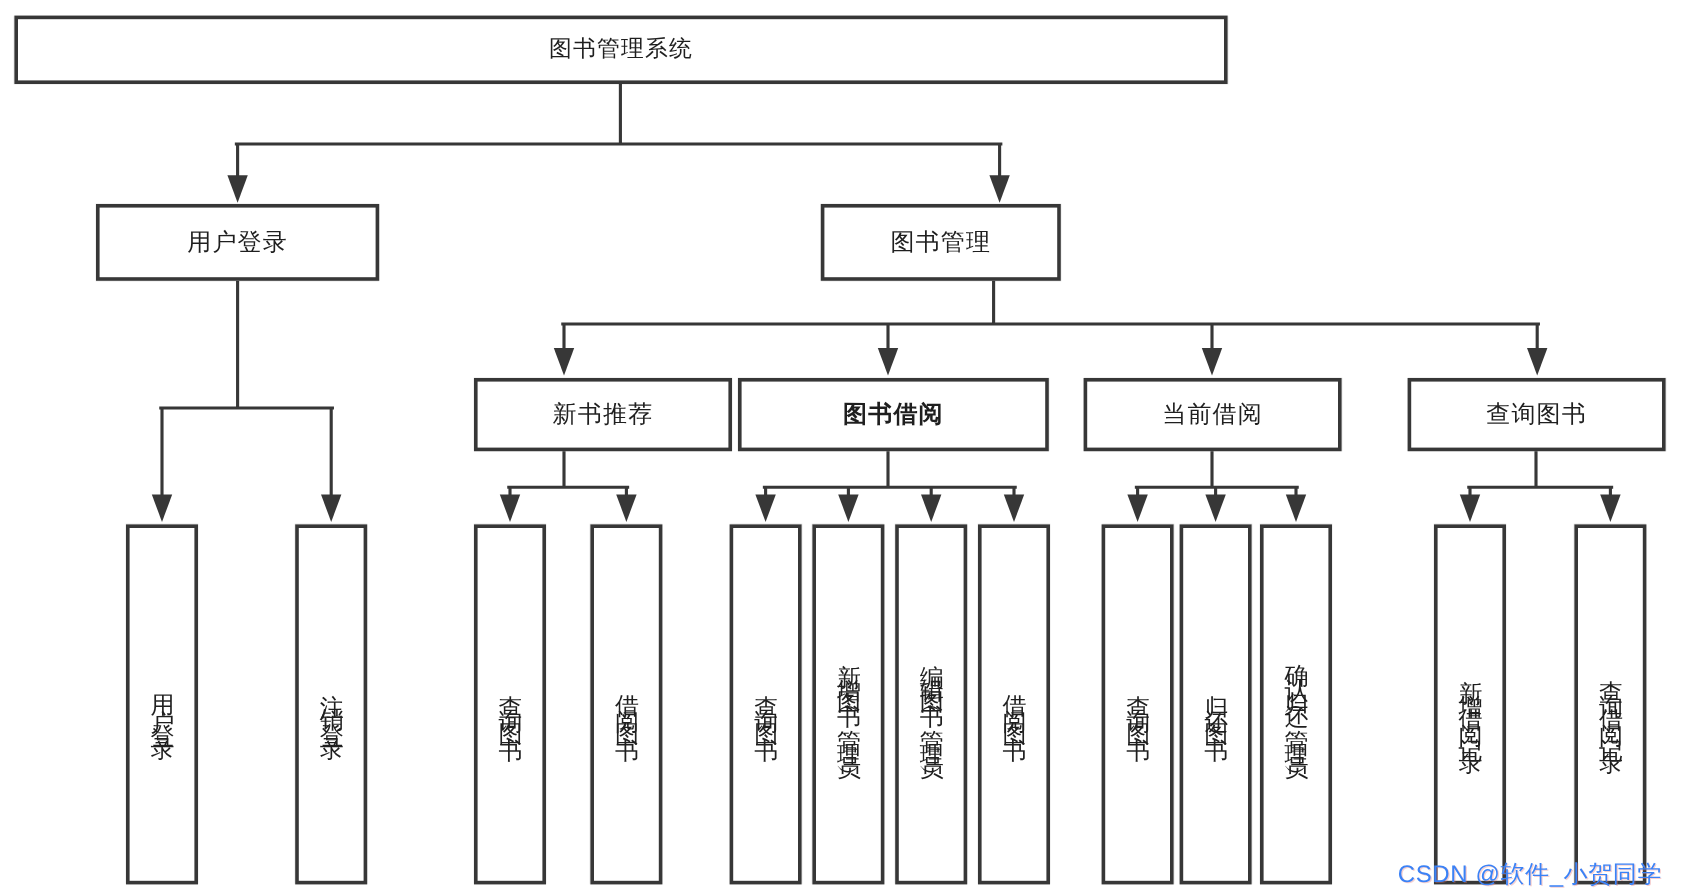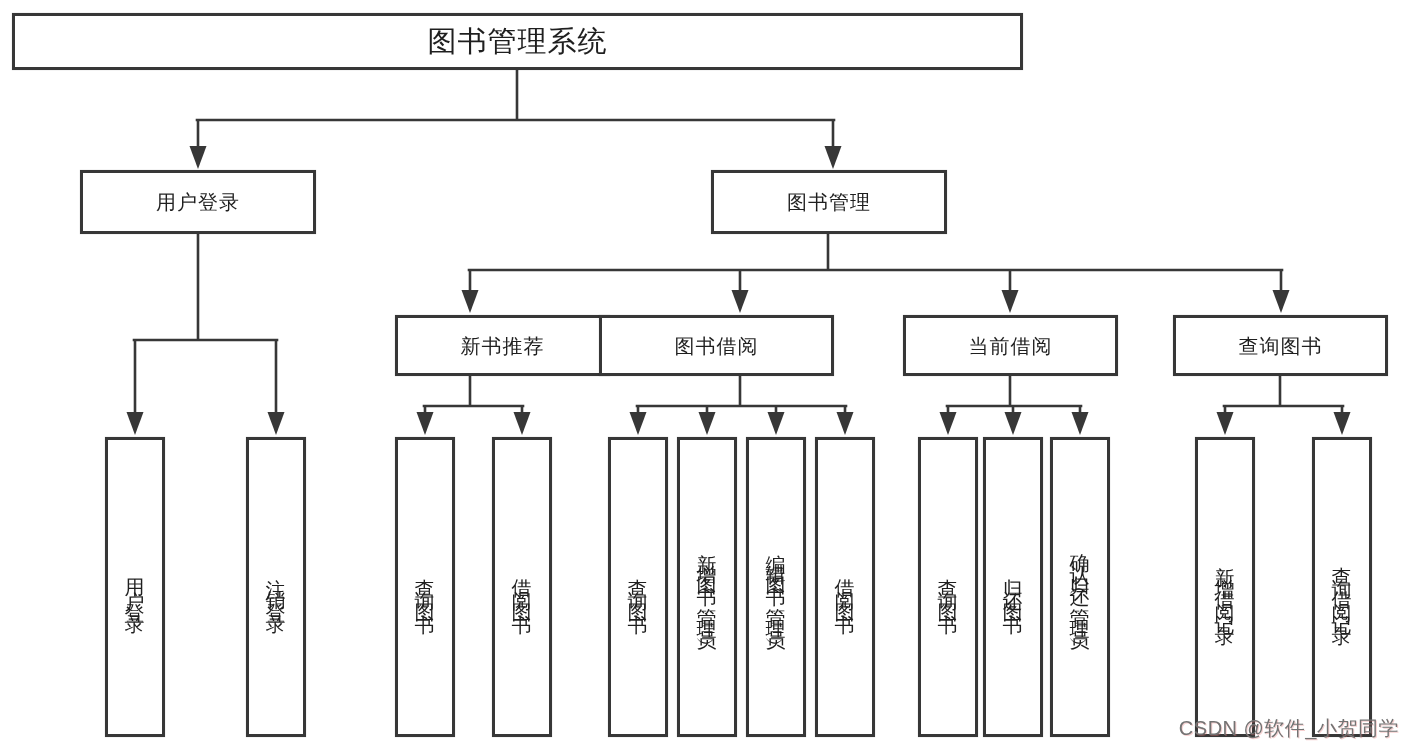--- a/index.html
+++ b/index.html
@@ -7,29 +7,29 @@
     position:relative;width:1405px;height:747px;background:#ffffff;overflow:hidden;
     font-family:"Liberation Sans","DejaVu Sans",sans-serif;color:#222222;
   }
   .connectors{position:absolute;left:0;top:0;width:1405px;height:747px;}
   .node{
     position:absolute;box-sizing:border-box;border:3px solid #373737;background:#ffffff;
     display:flex;align-items:center;justify-content:center;
     font-size:20px;color:#1f1f1f;letter-spacing:1px;line-height:1;
     box-shadow:0 0 1px rgba(0,0,0,0.25);
   }
-  .node.root{font-size:29px;}
+  .node.root{font-size:19px;}
   .vnode span{
     writing-mode:vertical-rl;text-orientation:mixed;
     letter-spacing:12px;font-size:20px;line-height:1;white-space:nowrap;
   }
   .vnode.dense span{letter-spacing:11px;}
   .watermark{
-    position:absolute;right:6px;bottom:5px;
-    font-size:20px;color:#737373;letter-spacing:0.5px;
+    position:absolute;right:20px;bottom:5px;
+    font-size:20px;color:#3b82f6;letter-spacing:0.5px;
     text-shadow:1px 1px 0 rgba(230,120,120,0.35);
     white-space:nowrap;
   }
 </style>
 </head>
 <body>
 
 <div class="canvas">
 
   <svg class="connectors" width="1405" height="747" viewBox="0 0 1405 747" aria-hidden="true">
@@ -68,24 +68,24 @@
       <polygon points="1004.5,412 1021.5,412 1013,435"></polygon>
       <polygon points="1071.5,412 1088.5,412 1080,435"></polygon>
       <polygon points="1216.5,412 1233.5,412 1225,435"></polygon>
       <polygon points="1333.5,412 1350.5,412 1342,435"></polygon>
     </g>
   </svg>
 
   <div class="node root" style="left:12px;top:13px;width:1011px;height:57px;">图书管理系统</div>
 
   <div class="node" style="left:80px;top:170px;width:236px;height:64px;">用户登录</div>
-  <div class="node" style="left:711px;top:170px;width:236px;height:64px;">图书管理</div>
+  <div class="node" style="left:684px;top:170px;width:200px;height:64px;">图书管理</div>
 
   <div class="node" style="left:363px;top:315px;width:215px;height:61px;margin-left:32px;">新书推荐</div>
-  <div class="node" style="left:599px;top:315px;width:235px;height:61px;">图书借阅</div>
+  <div class="node" style="left:615px;top:315px;width:259px;height:61px;font-weight:bold;">图书借阅</div>
   <div class="node" style="left:903px;top:315px;width:215px;height:61px;">当前借阅</div>
   <div class="node" style="left:1173px;top:315px;width:215px;height:61px;">查询图书</div>
 
   <div class="node vnode" style="left:105px;top:437px;width:60px;height:300px;">
     <span>用户登录</span>
   </div>
   <div class="node vnode" style="left:246px;top:437px;width:60px;height:300px;">
     <span>注销登录</span>
   </div>
 

